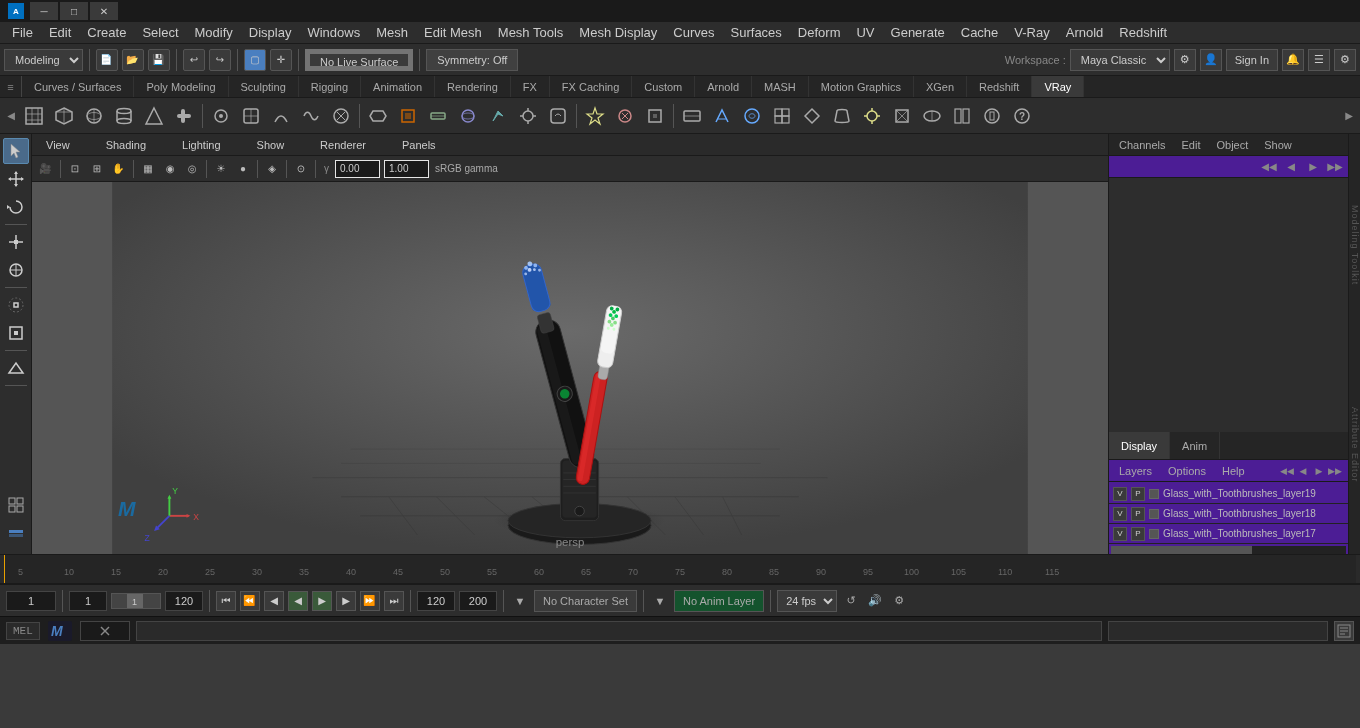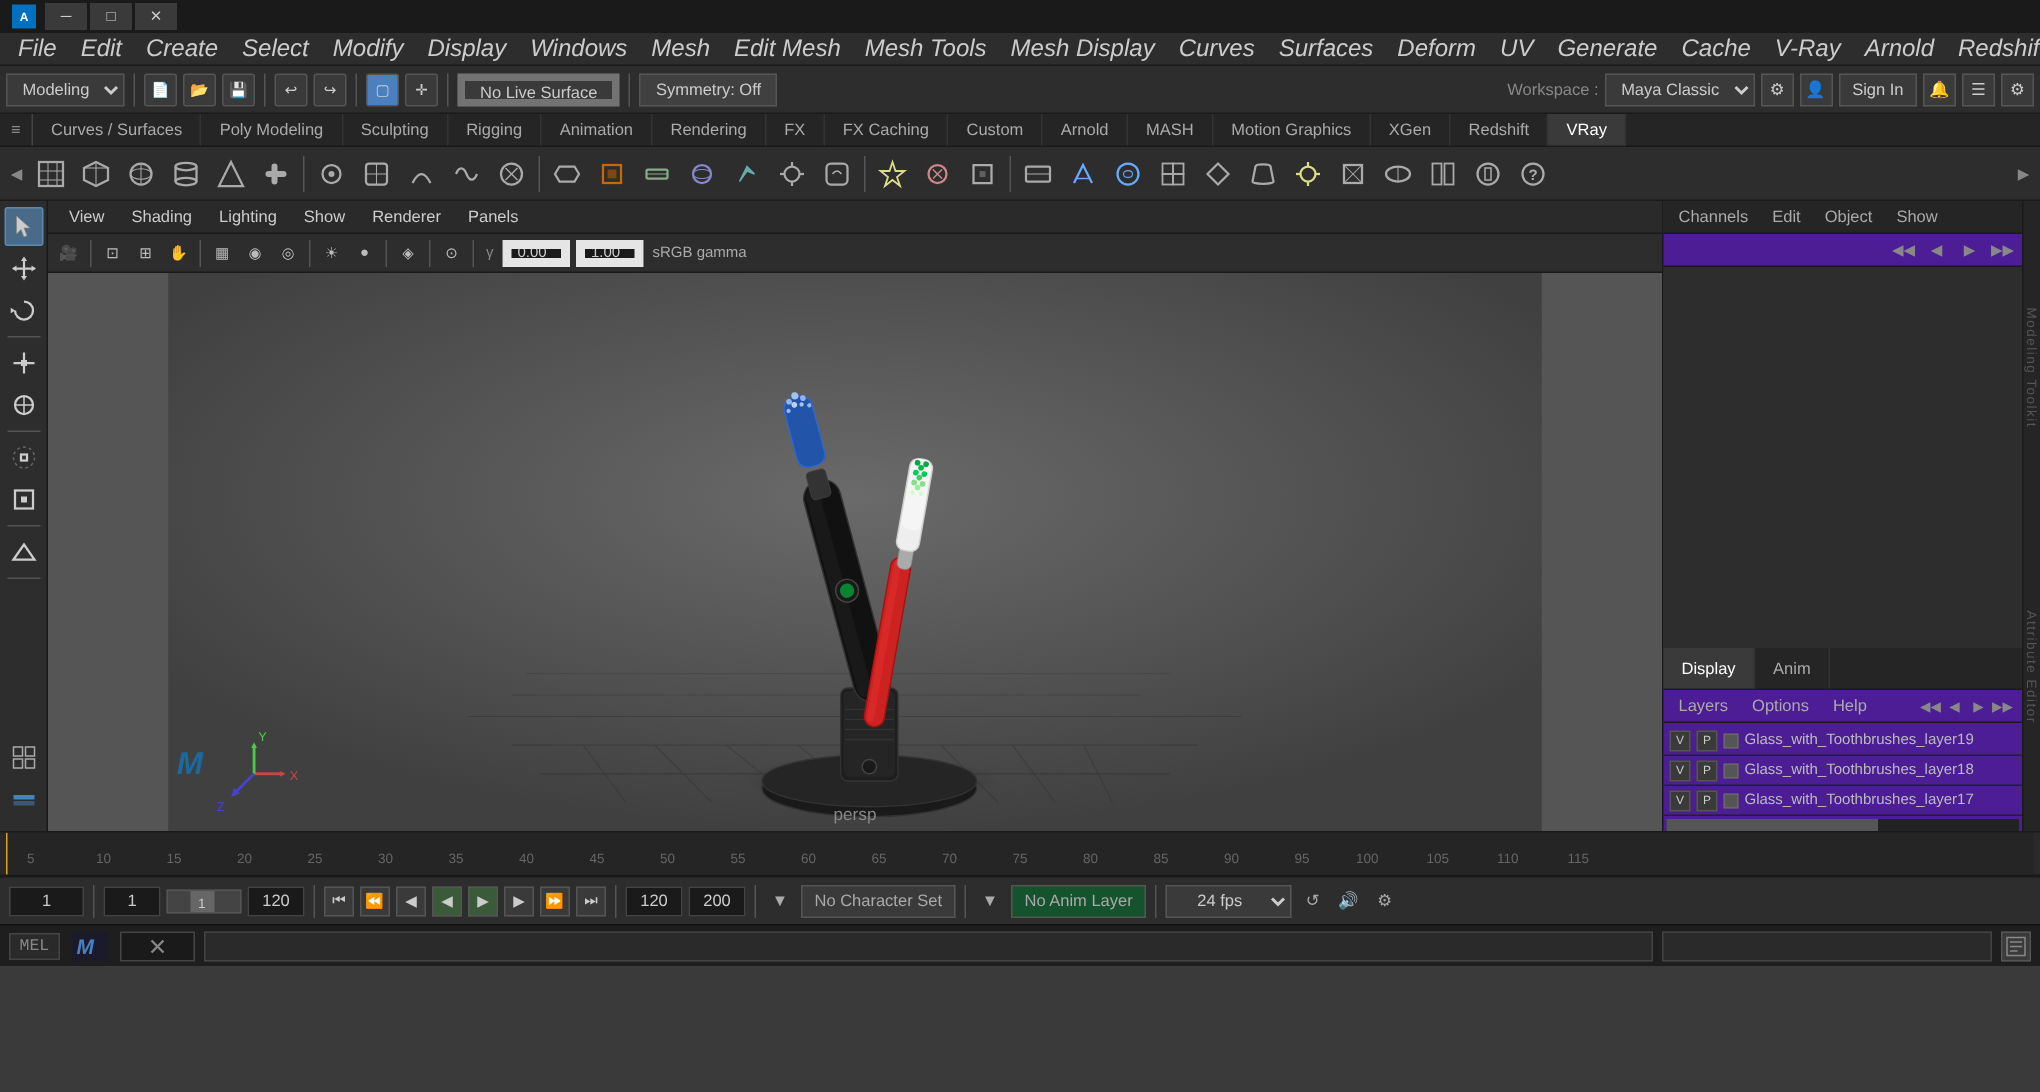--- a/index.html
+++ b/index.html
@@ -63,24 +63,23 @@
       height: 22px;
       background: #2d2d2d;
       display: flex;
       align-items: center;
       padding: 0 4px;
       border-bottom: 1px solid #1a1a1a;
     }
     .menu-item {
       padding: 2px 8px;
       color: #ccc;
-      font-size: 16px;
+      font-size: 13px;
       cursor: pointer;
       white-space: nowrap;
-      font-style: italic;
     }
 
     
     #toolbar-row {
       width: 100%;
       height: 32px;
       background: #2d2d2d;
       display: flex;
       align-items: center;
       padding: 0 4px;
@@ -280,21 +279,21 @@
       background: #4a4a4a;
       position: relative;
       overflow: hidden;
     }
     #viewport-menubar {
       height: 22px;
       background: #2a2a2a;
       display: flex;
       align-items: center;
       padding: 0 6px;
-      gap: 2px;
+      gap: 20px;
       border-bottom: 1px solid #1a1a1a;
     }
     .vp-menu {
       padding: 2px 8px;
       color: #ccc;
       font-size: 11px;
       cursor: pointer;
     }
     #viewport-toolbar {
       height: 26px;
@@ -313,21 +312,21 @@
       justify-content: center;
       cursor: pointer;
       color: #bbb;
       font-size: 10px;
       border: 1px solid transparent;
       border-radius: 2px;
     }
     .vp-sep { width: 1px; height: 18px; background: #555; margin: 0 2px; }
     .vp-value-field {
       background: #1a1a1a;
-      border: 6px solid #e5e5e5;
+      border: 1px solid #e5e5e5;
       color: #ccc;
       padding: 1px 4px;
       font-size: 10px;
       width: 45px;
       height: 18px;
     }
     #viewport-content {
       position: relative;
       width: 100%;
       height: calc(100% - 48px);
@@ -577,21 +576,21 @@
       color: #aaa;
       padding: 2px 8px;
       font-size: 11px;
       cursor: pointer;
       height: 22px;
     }
     #fps-select {
       background: #3a3a3a;
       border: 1px solid #555;
       color: #ccc;
-      padding: 2px 16px;
+      padding: 2px 4px;
       font-size: 11px;
       height: 22px;
     }
     .transport-icon-btn {
       width: 20px;
       height: 20px;
       display: flex;
       align-items: center;
       justify-content: center;
       color: #aaa;

